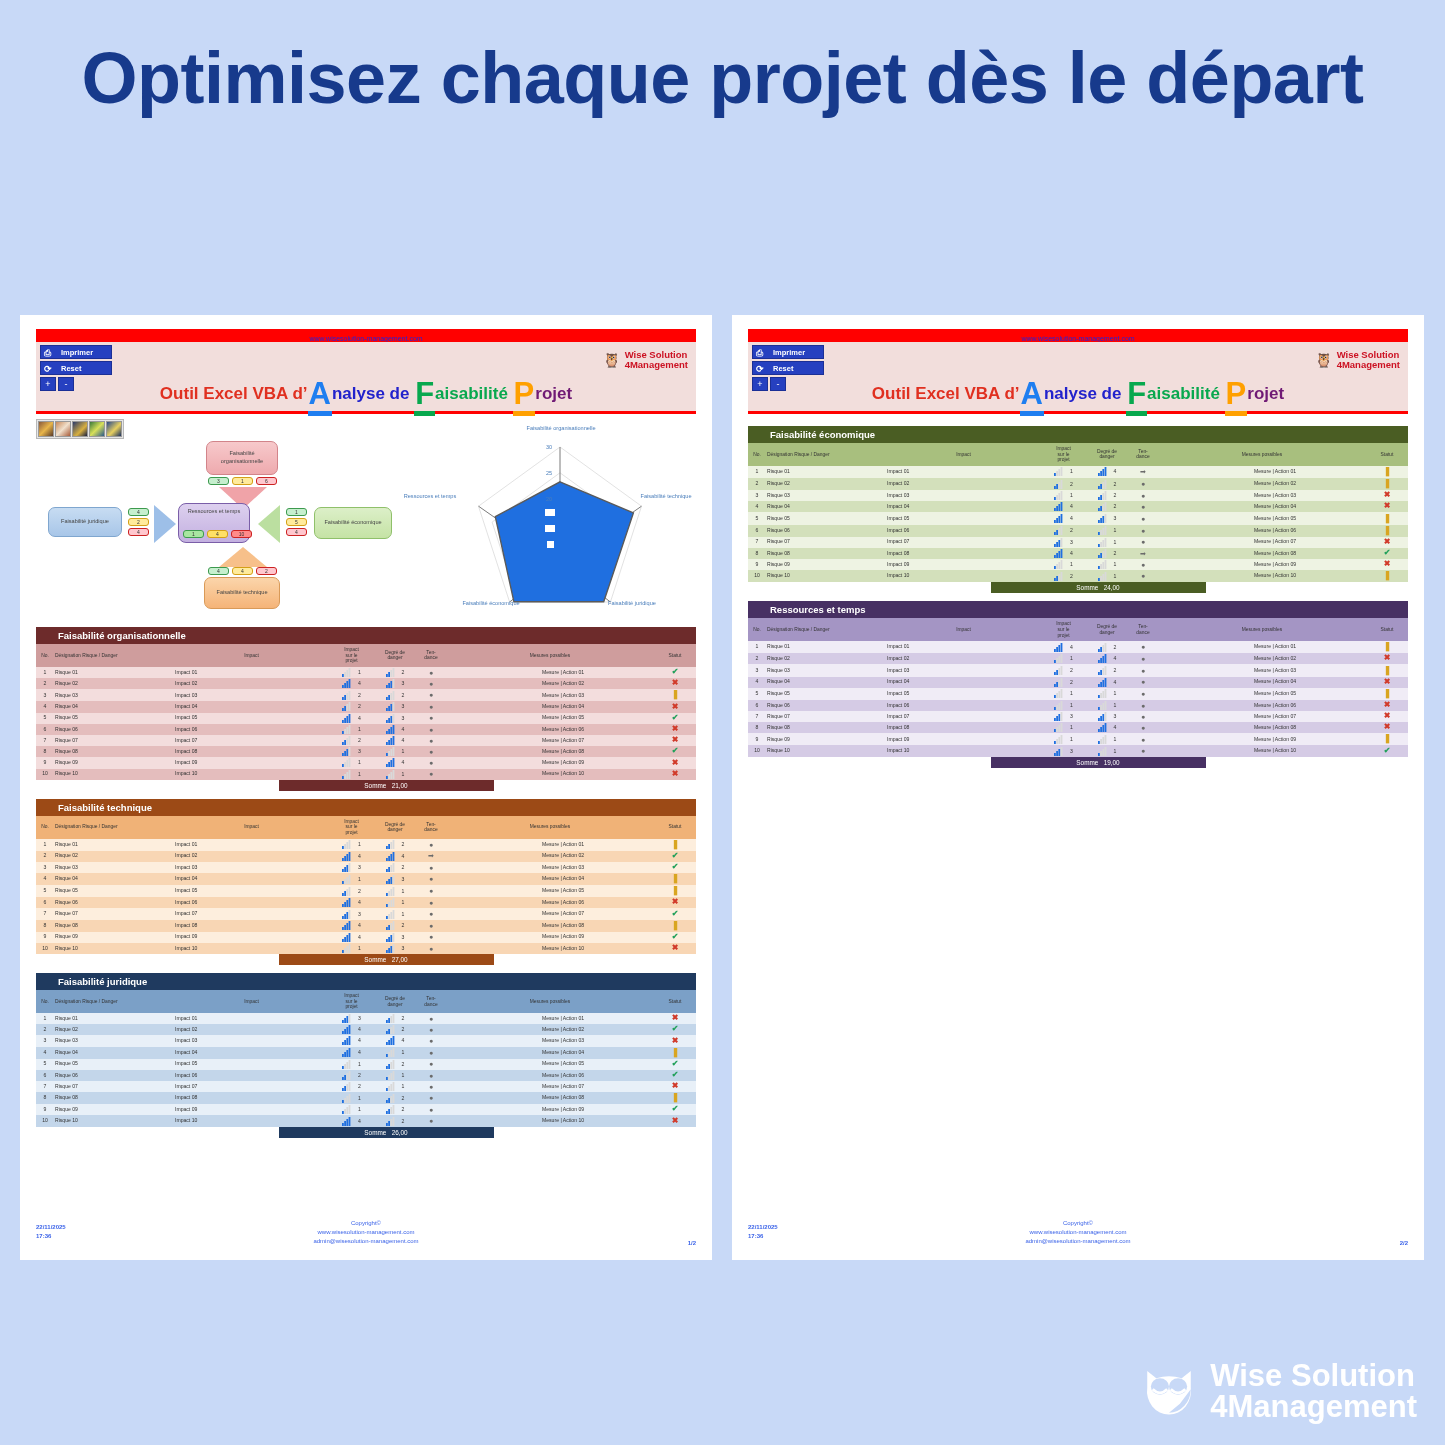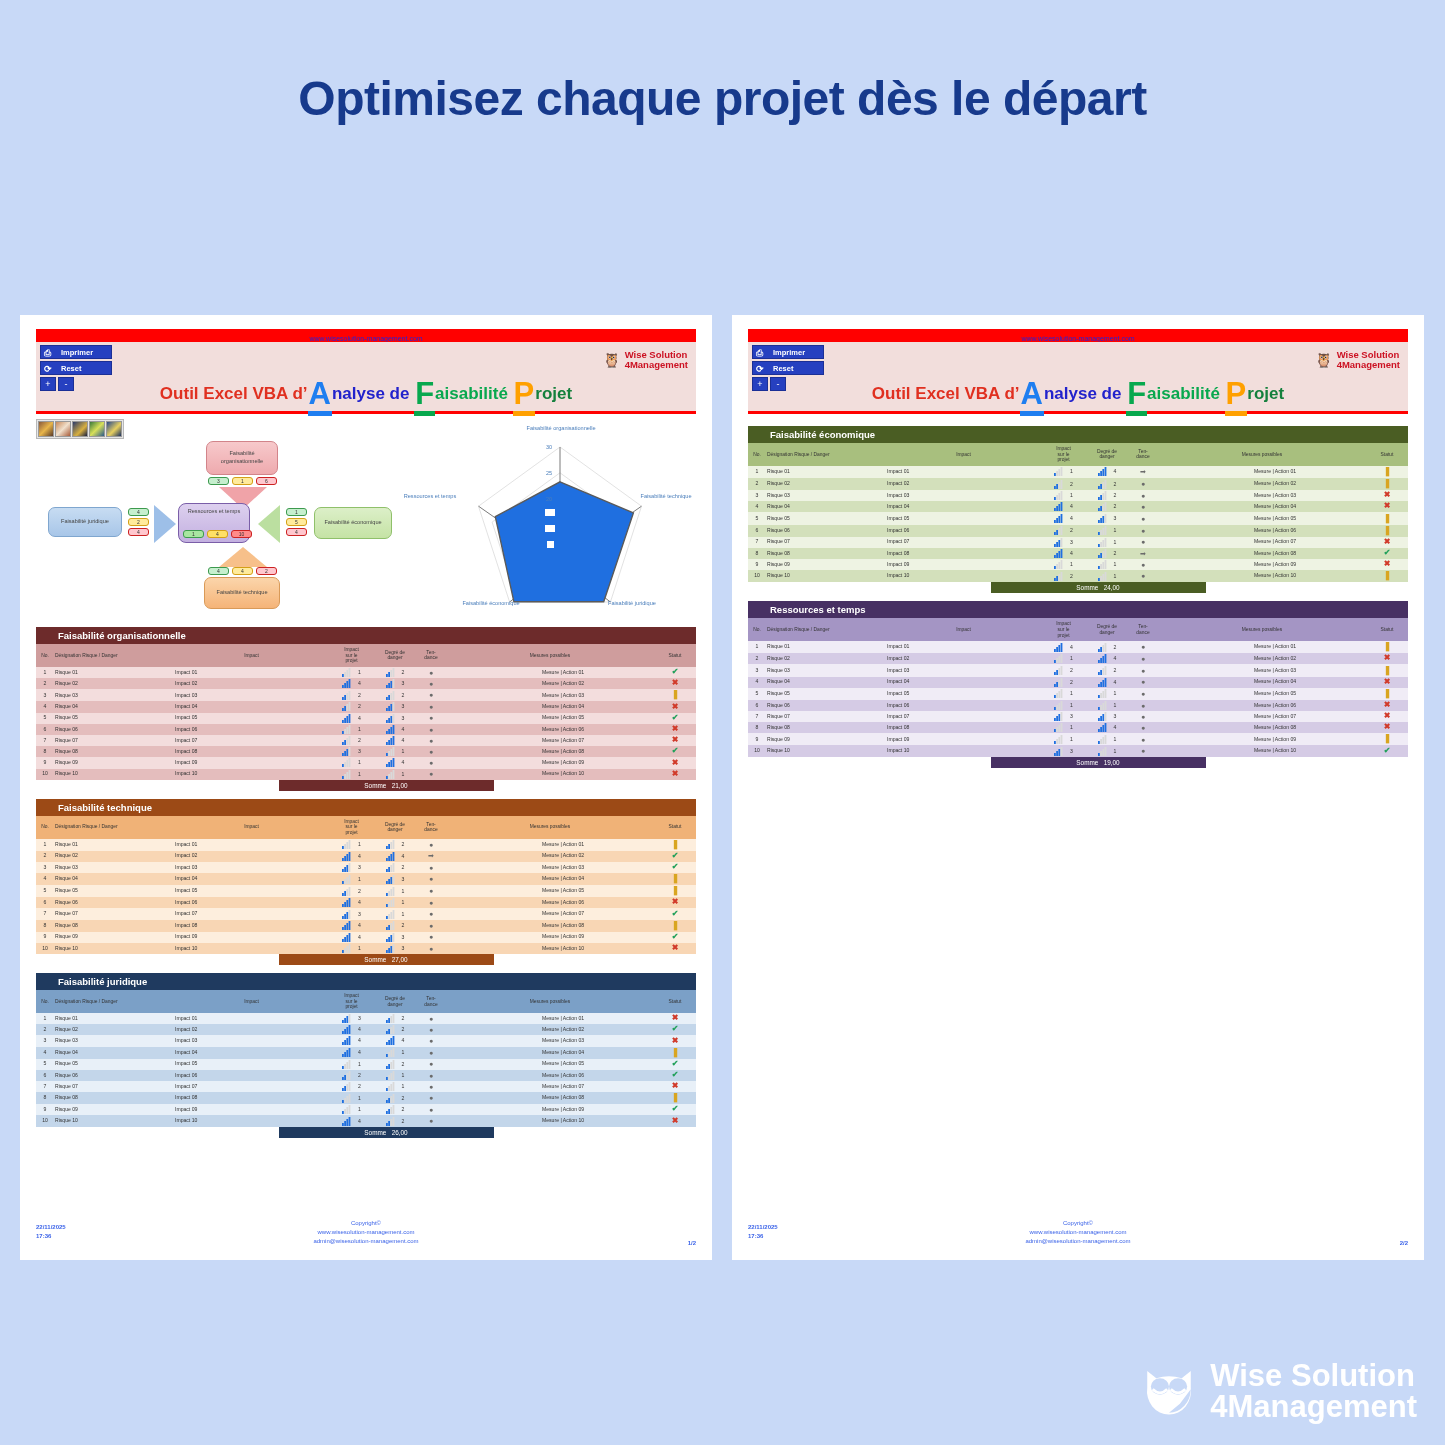--- a/index.html
+++ b/index.html
@@ -11,25 +11,24 @@
     position: relative;
   }
   
   .headline {
     text-align: center;
     padding-top: 42px;
     color: #173a8c;
     line-height: 1.0;
   }
   .headline .l1 {
-    font-size: 48px;
+    font-size: 72px;
     font-weight: 700;
     letter-spacing: -0.5px;
     white-space: nowrap;
-    margin-top: 33px;
   }
   .headline .l2 {
     font-size: 70px;
     font-weight: 400;
     margin-top: 18px;
     white-space: nowrap;
   }
   
   .pages {
     position: absolute;
@@ -104,21 +103,21 @@
   .bigtitle .cap {
     font-size: 31px; font-weight: bold;
     position: relative; top: 5px;
     padding: 0 1px;
   }
   .bigtitle .cap.a { color: #1f7ef0; border-bottom: 5px solid #1f7ef0; }
   .bigtitle .cap.f { color: #08a84e; border-bottom: 5px solid #08a84e; }
   .bigtitle .cap.p { color: #ffa000; border-bottom: 5px solid #ffa000; }
   .bigtitle .blue { color: #2222cc; }
   .bigtitle .grn { color: #08a84e; }
-  .bigtitle .org { color: #15803d; }
+  .bigtitle .org { color: #701a75; }
   
   .iconstrip {
     display: flex; gap: 1px; margin-top: 5px; width: 88px;
     border: 1px solid #b8b8b8; padding: 1px; background: #e6e6e6;
   }
   .iconstrip .ic { width: 16px; height: 16px; border: 1px solid #999; }
   
   .diagwrap { position: relative; height: 200px; margin-top: -20px; }
   .dbox {
     position: absolute;

